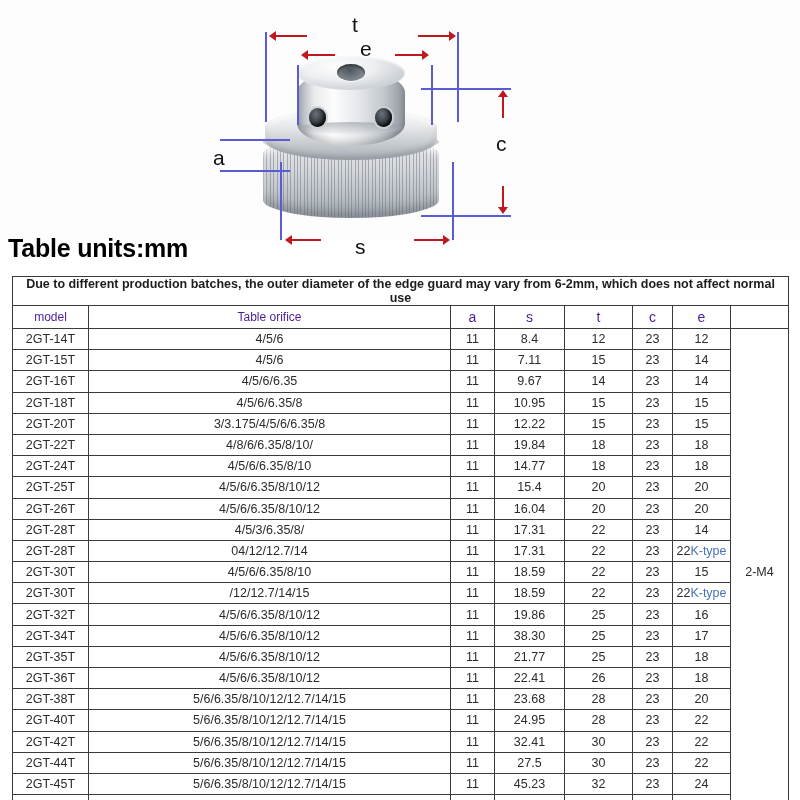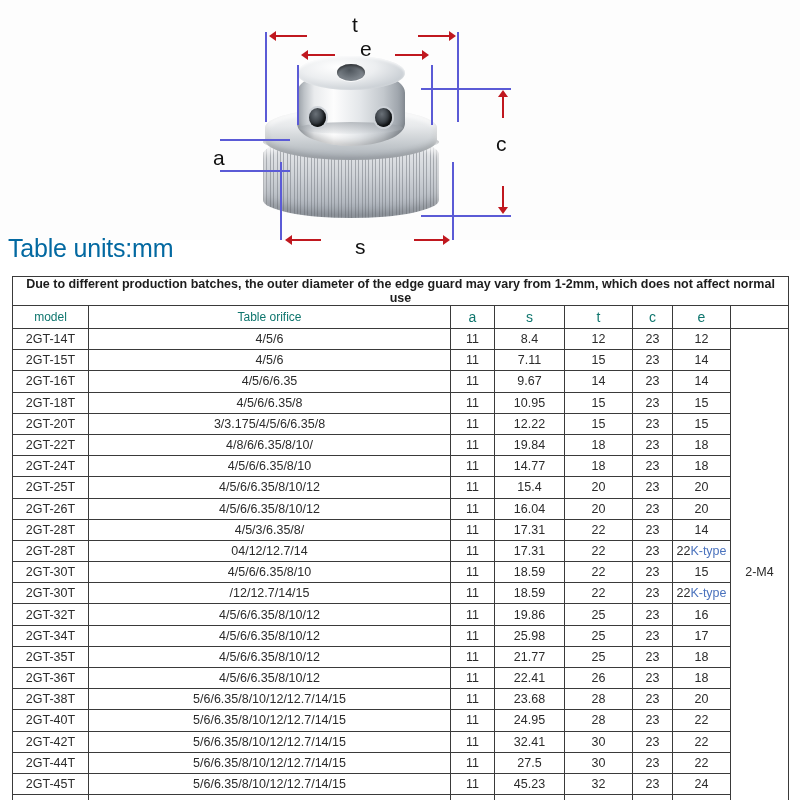--- a/index.html
+++ b/index.html
@@ -122,22 +122,22 @@
     font-size: 21px;
     font-family: "Liberation Sans", sans-serif;
     line-height: 1;
   }
 
   
   .units-title {
     position: absolute;
     left: 8px; top: 236px;
     font-size: 25px;
-    font-weight: normal;
-    color: #0369a1;
+    font-weight: bold;
+    color: #000000;
     letter-spacing: -0.2px;
     line-height: 1;
   }
 
   
   .table-wrap {
     position: absolute;
     left: 12px; top: 276px;
     width: 776px;
   }
@@ -158,21 +158,21 @@
   tr.notice td {
     height: 21px;
     font-size: 12.5px;
     font-weight: bold;
     color: #1d1d1d;
     padding: 0 4px;
   }
   tr.colhead td {
     height: 23px;
     font-size: 14px;
-    color: #0f766e;
+    color: #4c1d95;
   }
   tr.colhead td.small { font-size: 12px; }
   tr.datarow td { height: 21.2px; font-size: 12.5px; }
   td.model {
     color: #4a72bd;
     font-weight: bold;
     font-size: 13.5px;
   }
   td.blank-head { border-top: none; border-right: none; }
   td.m4 { font-size: 12.5px; color: #2b2b2b; }
@@ -269,21 +269,21 @@
           <col class="c-inner">
           <col class="c-a">
           <col class="c-s">
         <col class="c-t">
           <col class="c-c">
           <col class="c-e">
           <col class="c-m4">
       </colgroup>
       <tbody id="tbody">
         <tr class="notice">
-          <td colspan="8">Due to different production batches, the outer diameter of the edge guard may vary from 1-2mm, which does not affect normal use</td>
+          <td colspan="8">Due to different production batches, the outer diameter of the edge guard may vary from 6-2mm, which does not affect normal use</td>
         </tr>
         <tr class="colhead">
           <td class="small">model</td>
           <td class="small">Table orifice</td>
           <td>a</td>
           <td>s</td>
           <td>t</td>
           <td>c</td>
           <td>e</td>
           <td class="blank-head"></td>
@@ -413,21 +413,21 @@
             <td>11</td>
             <td>19.86</td>
             <td>25</td>
             <td>23</td>
             <td><span class="cell-dark">16</span></td>
           </tr>
           <tr class="datarow">
             <td class="model">2GT-34T</td>
             <td>4/5/6/6.35/8/10/12</td>
             <td>11</td>
-            <td>25.98</td>
+            <td>38.30</td>
             <td>25</td>
             <td>23</td>
             <td><span class="cell-dark">17</span></td>
           </tr>
           <tr class="datarow">
             <td class="model">2GT-35T</td>
             <td>4/5/6/6.35/8/10/12</td>
             <td>11</td>
             <td>21.77</td>
             <td>25</td>

